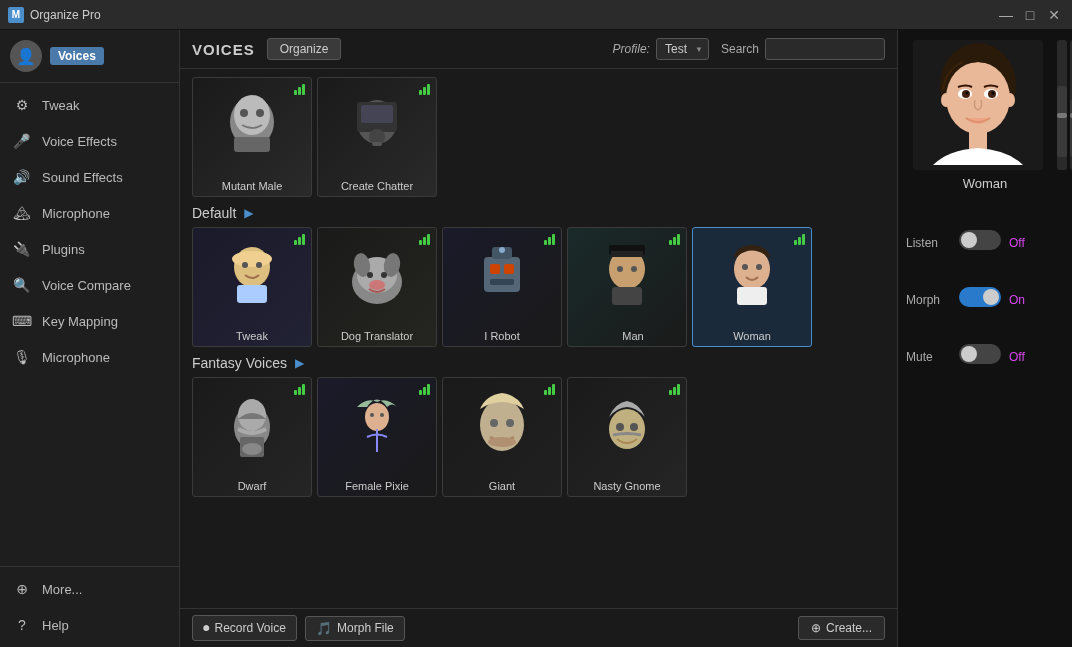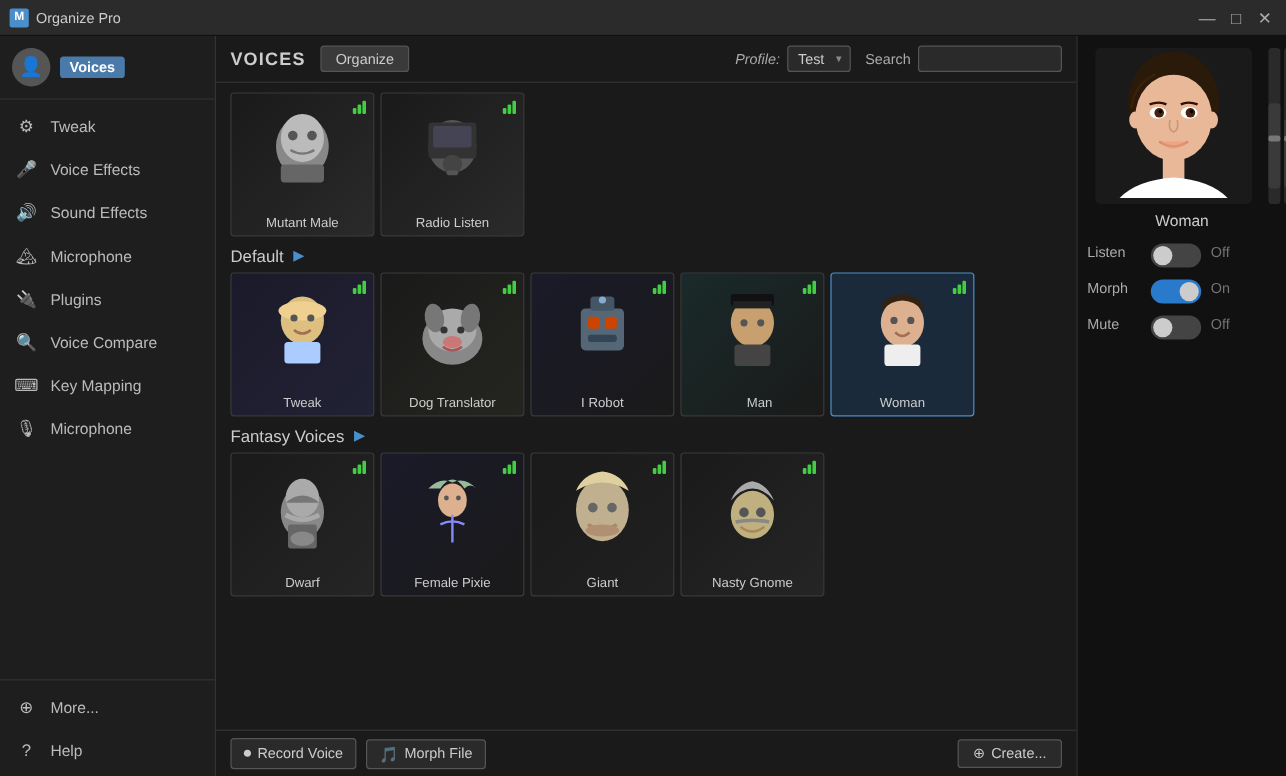--- a/index.html
+++ b/index.html
@@ -304,23 +304,24 @@
       display: flex; align-items: center; justify-content: center;
     }
     .preview-name {
       color: #ccc;
       font-size: 13px;
       text-align: center;
     }
 
     .control-row {
       display: flex;
-      align-items: flex-start;
+      align-items: flex-end;
       gap: 8px;
       margin-bottom: 10px;
+      margin-top: 27px;
     }
     .control-label {
       color: #aaa;
       font-size: 12px;
       width: 45px;
     }
     .toggle-switch {
       width: 42px;
       height: 20px;
       border-radius: 10px;
@@ -335,21 +336,21 @@
       top: 2px;
       width: 16px;
       height: 16px;
       background: #ccc;
       border-radius: 50%;
       transition: left 0.2s;
     }
     .toggle-switch.off .toggle-knob { left: 2px; }
     .toggle-switch.on .toggle-knob { left: 24px; }
     .toggle-value {
-      color: #737373;
+      color: #d946ef;
       font-size: 12px;
     }
 
     
     .mutant-male { background: linear-gradient(135deg, #1a1a1a 0%, #2a2a2a 100%); }
     .radio-chatter { background: linear-gradient(135deg, #1a1a1a 0%, #2a2a2a 100%); }
     .child-bg { background: linear-gradient(135deg, #1a1a2a 0%, #222235 100%); }
     .dog-bg { background: linear-gradient(135deg, #1a1a1a 0%, #252520 100%); }
     .demon-bg { background: linear-gradient(135deg, #2a1a1a 0%, #1a0a0a 100%); }
     .robot-bg { background: linear-gradient(135deg, #1a1a2a 0%, #1a1a1a 100%); }
@@ -495,21 +496,21 @@
           </div>
           <div class="voice-card-img">
             <svg width="80" height="80" viewBox="0 0 80 80">
               <ellipse cx="40" cy="35" rx="20" ry="22" fill="#555"></ellipse>
               <rect x="20" y="15" width="40" height="30" rx="3" fill="#333"></rect>
               <rect x="24" y="18" width="32" height="18" rx="2" fill="#445"></rect>
               <circle cx="40" cy="50" r="8" fill="#444"></circle>
               <rect x="35" y="55" width="10" height="4" fill="#555" rx="2"></rect>
             </svg>
           </div>
-          <div class="voice-card-label">Radio Listen</div>
+          <div class="voice-card-label">Create Chatter</div>
         </div>
 
       </div>
 
       <div class="section-row">
         <span class="section-title">Default</span>
         <span class="section-arrow">▶</span>
       </div>
       <div class="voices-grid">
 

